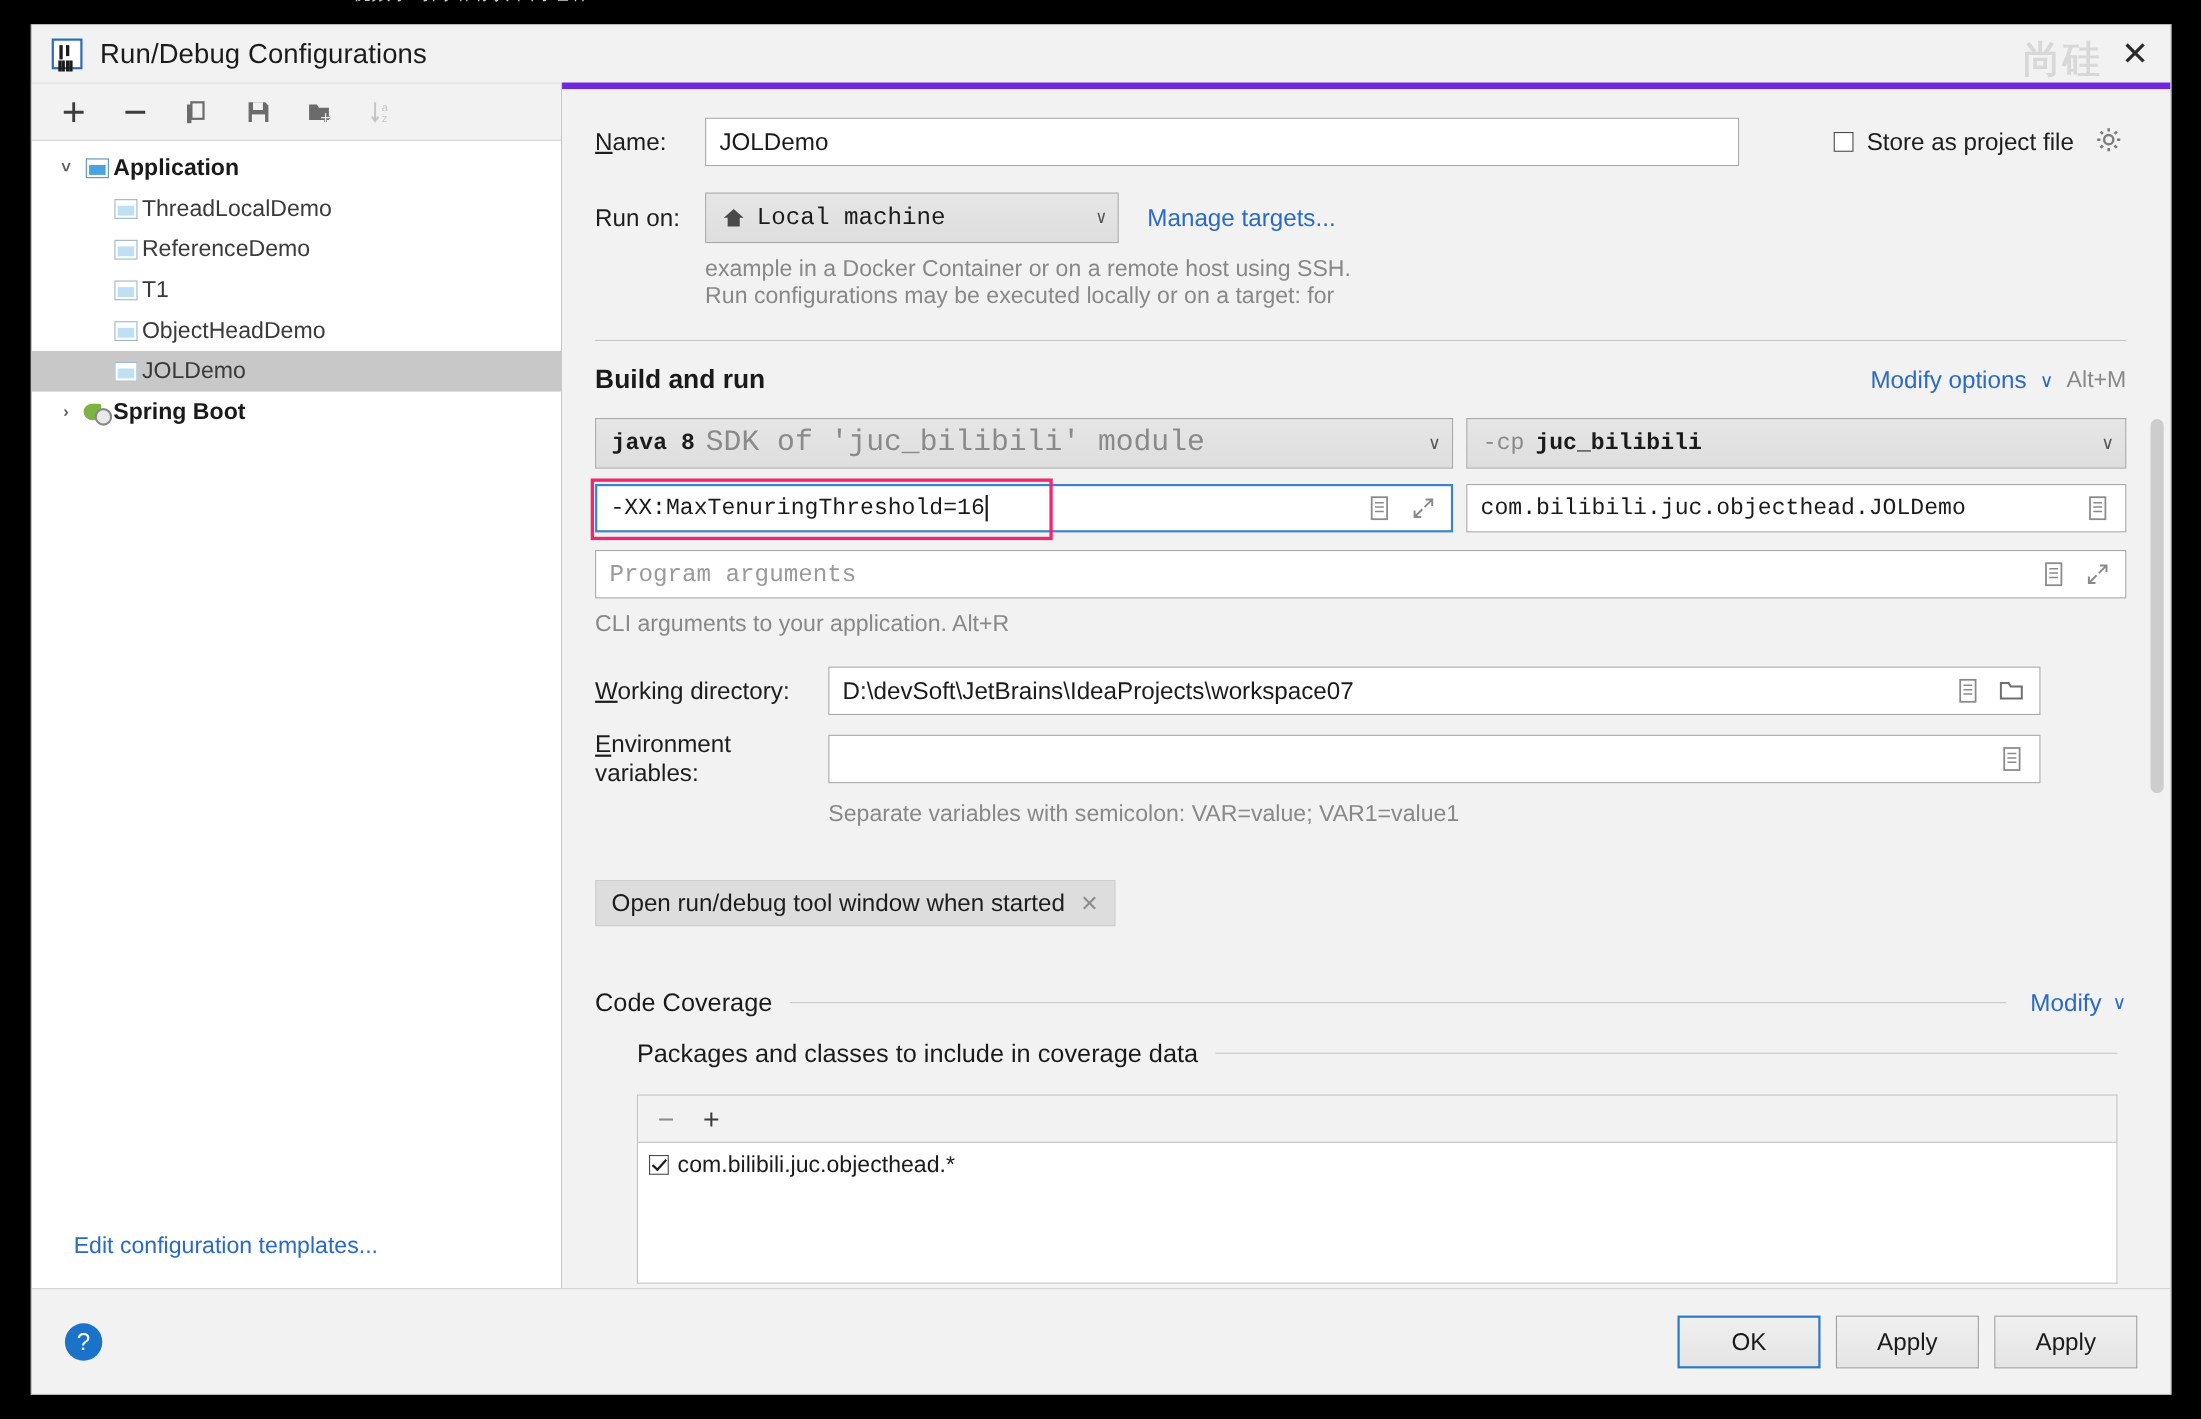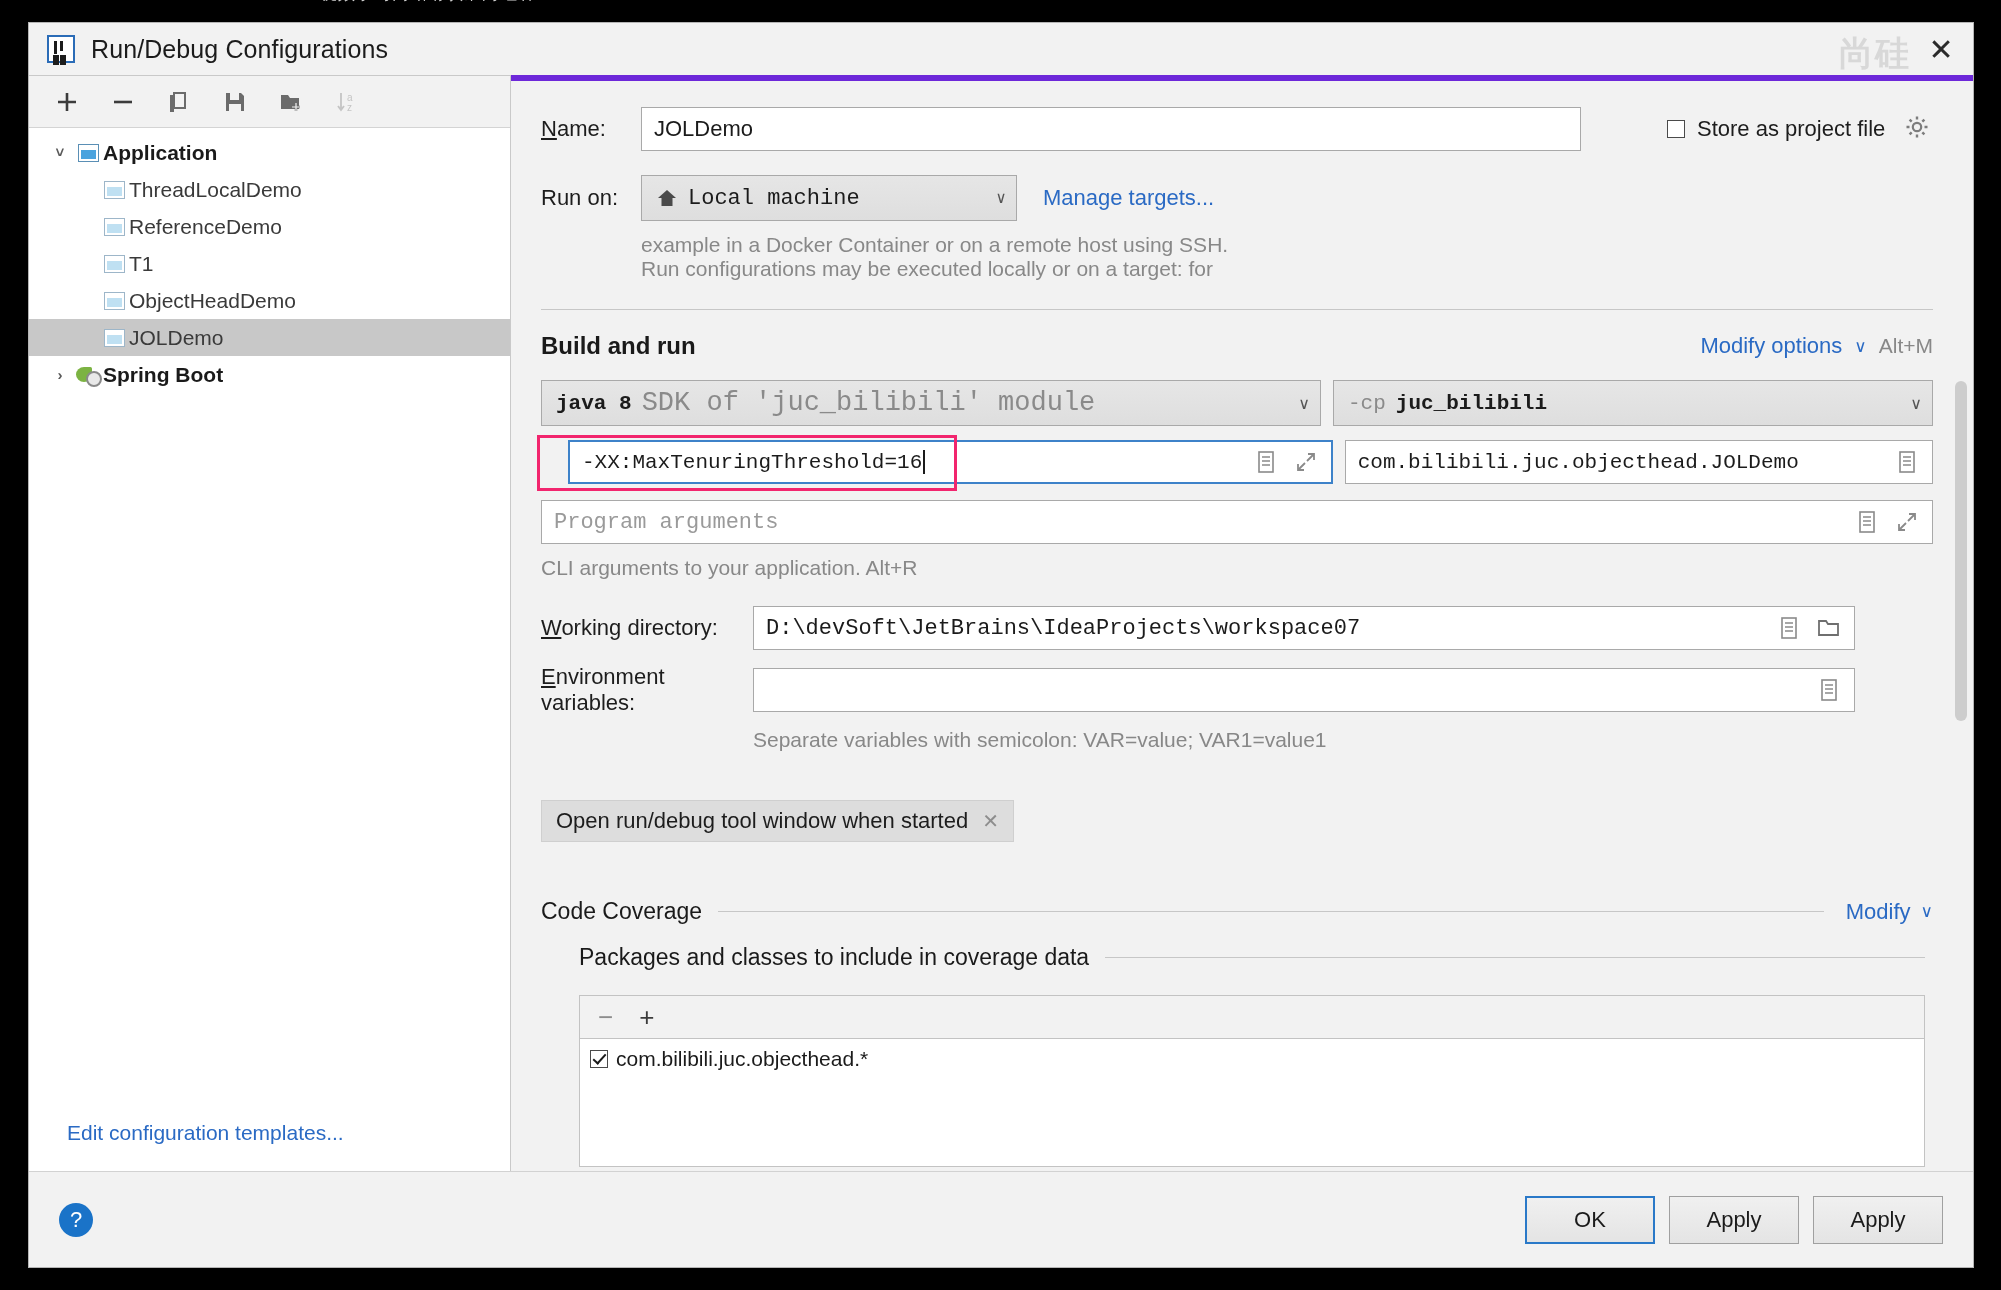--- a/index.html
+++ b/index.html
@@ -441,21 +441,21 @@
             <span class="caret">∨</span>
           </div>
           <div class="combo" style="width:600px;">
             <span class="mono" style="color:#8a8a8a; font-size:21px;">-cp</span>
             <span class="mono" style="font-weight:bold; font-size:21px; margin-left:10px;">juc_bilibili</span>
             <span class="caret">∨</span>
           </div>
         </div>
 
         <div class="row" style="gap:12px; margin-bottom:16px; position:relative;">
-          <div class="textfield focused mono" style="width:780px; position:relative;margin-left:27px;">
+          <div class="textfield focused mono" style="width:780px; position:relative;">
             <span>-XX:MaxTenuringThreshold=16</span>
             <span style="border-left:2px solid #1b1b1b; height:24px; margin-left:1px;"></span>
             <span style="margin-left:auto; display:flex; align-items:center; gap:6px;">
               <span class="fieldicon">
                 <svg width="20" height="24" viewBox="0 0 20 24">
                     <rect x="3" y="2" width="14" height="20" fill="none" stroke="#8a8a8a" stroke-width="1.6"></rect>
                     <path d="M6 7 H14 M6 11 H14 M6 15 H14" stroke="#8a8a8a" stroke-width="1.4"></path>
                   </svg>
               </span>
               <span class="fieldicon">
@@ -492,21 +492,21 @@
                   <path d="M13 3 H19 V9 M19 3 L12 10 M9 19 H3 V13 M3 19 L10 12" stroke="#8a8a8a" stroke-width="1.8" fill="none"></path>
                 </svg>
             </span>
           </span>
         </div>
 
         <div class="hint" style="margin-bottom:26px;">CLI arguments to your application. Alt+R</div>
 
         <div class="row" style="margin-bottom:14px;">
           <div class="lbl underline-first" style="width:212px;">Working directory:</div>
-          <div class="textfield" style="width:1102px;font-family:Liberation Mono, monospace;">
+          <div class="textfield" style="width:1102px;">
             <span>D:\devSoft\JetBrains\IdeaProjects\workspace07</span>
             <span style="margin-left:auto; display:flex; align-items:center; gap:6px;">
               <span class="fieldicon">
                 <svg width="20" height="24" viewBox="0 0 20 24">
                     <rect x="3" y="2" width="14" height="20" fill="none" stroke="#8a8a8a" stroke-width="1.6"></rect>
                     <path d="M6 7 H14 M6 11 H14 M6 15 H14" stroke="#8a8a8a" stroke-width="1.4"></path>
                   </svg>
               </span>
               <span class="fieldicon">
                 <svg width="24" height="22" viewBox="0 0 24 22">

